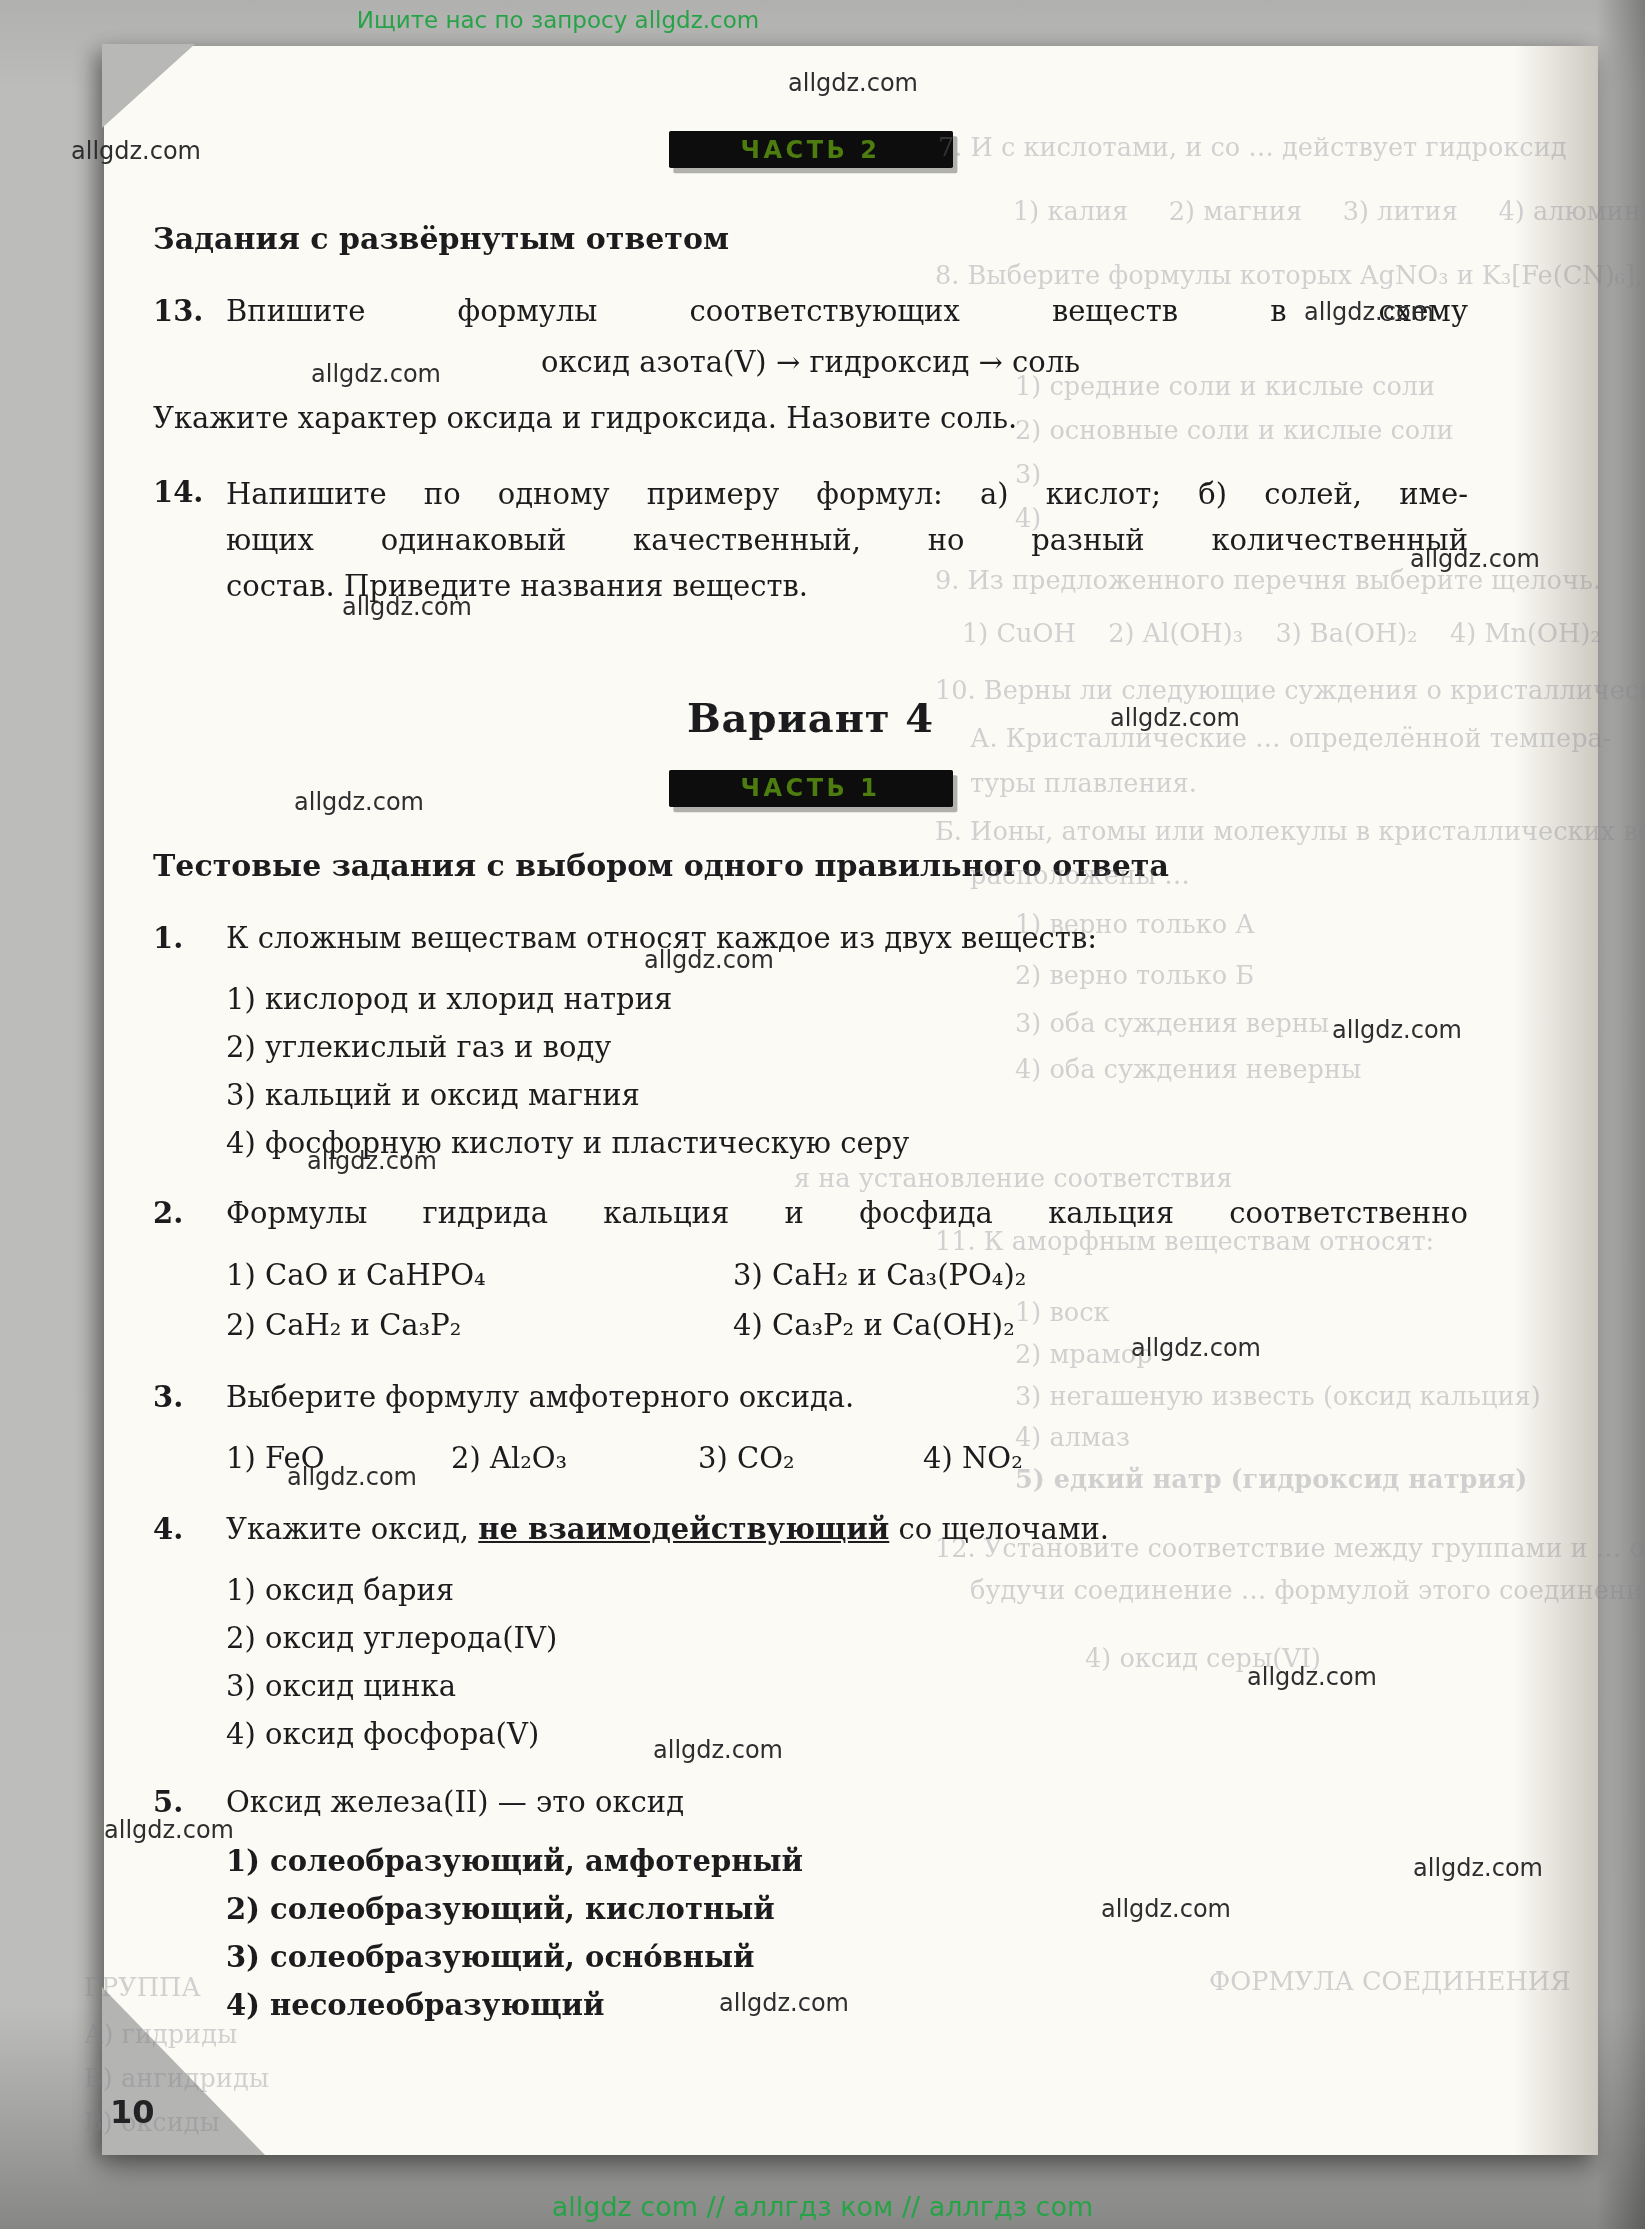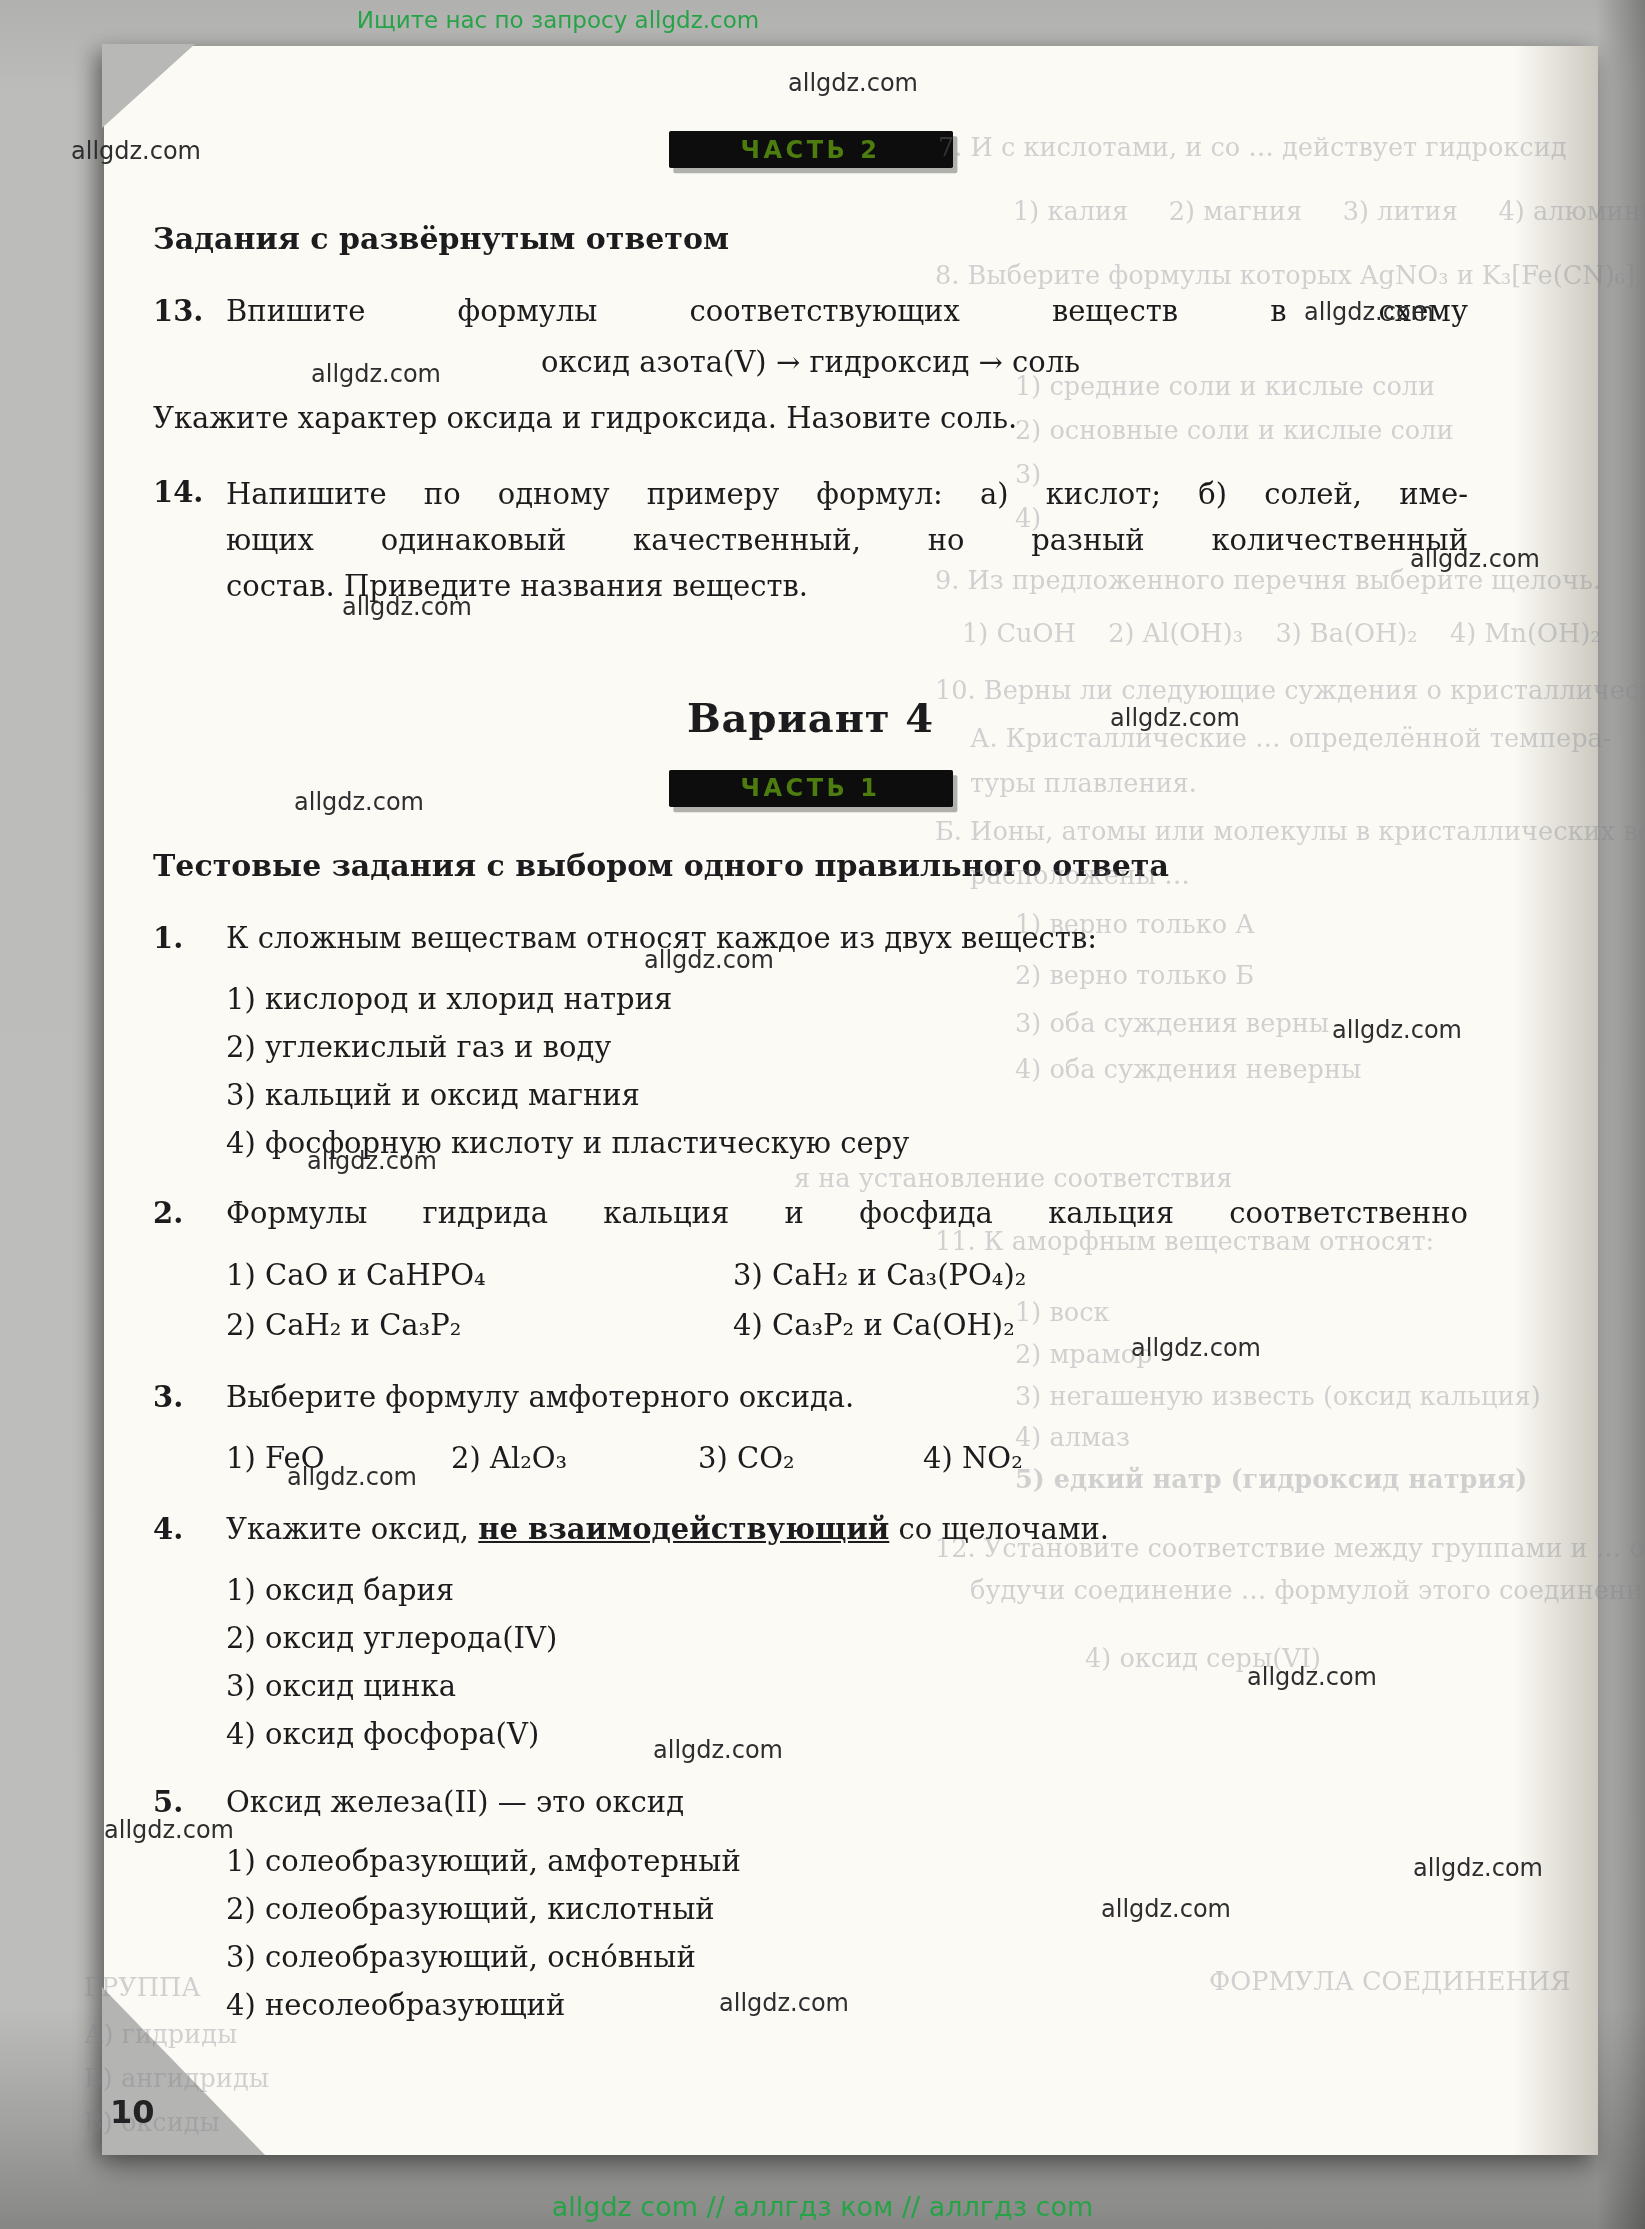--- a/index.html
+++ b/index.html
@@ -28,21 +28,21 @@
 
   .q{position:relative;padding-left:73px;font-size:29px;}
   .qnum{position:absolute;left:0;top:0;font-weight:bold;line-height:42px;}
   .qtext{line-height:42px;text-align:justify;}
   .stretch{text-align:justify;text-align-last:justify;}
   .q14line{line-height:46px;text-align:justify;}
   .scheme{text-align:center;line-height:42px;margin-left:-73px;margin-top:8.8px;}
   .aftertext{margin-left:-73px;margin-top:14px;line-height:42px;}
   .opts{margin-top:16px;}
   .opt{line-height:48px;height:48px;}
-  .opts-q5 .opt{line-height:48px;height:48px;}
+  .opts-q5 .opt{line-height:48px;height:48px;font-weight:bold;}
   .optrow{display:flex;height:50px;line-height:50px;}
   .c1{width:507px;}
   .optinline{display:flex;height:49px;line-height:49px;}
   .optinline > div:nth-child(1){width:225px;}
   .optinline > div:nth-child(2){width:247px;}
   .optinline > div:nth-child(3){width:225px;}
   .b{font-weight:bold;text-decoration:underline;}
 
   .corner-tl{position:absolute;left:102px;top:44px;width:0;height:0;z-index:2;
     border-top:84px solid #b8b8b6;border-right:93px solid transparent;}

